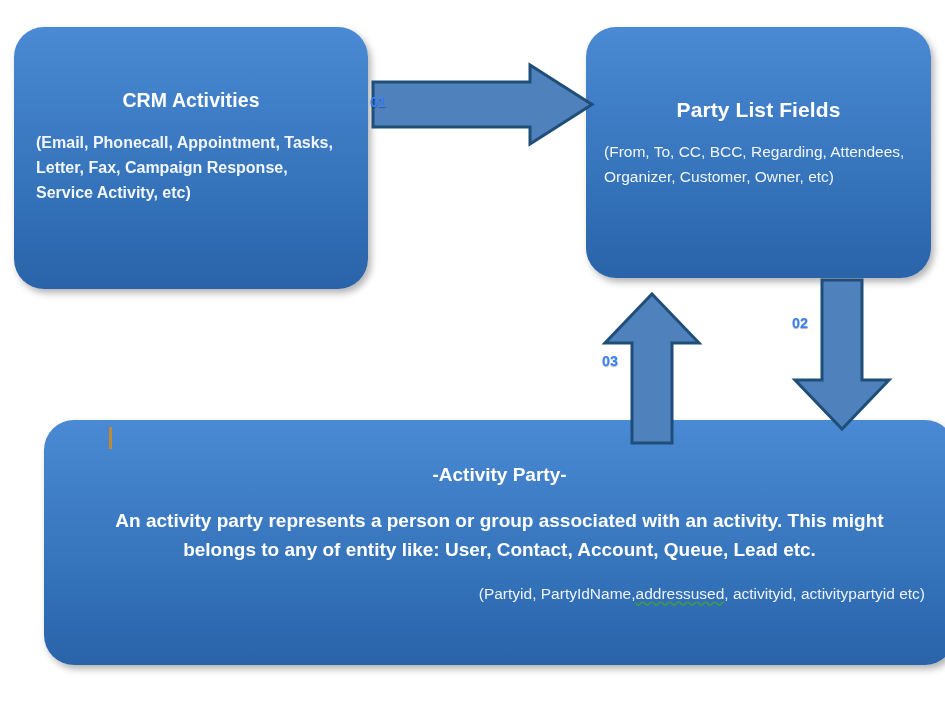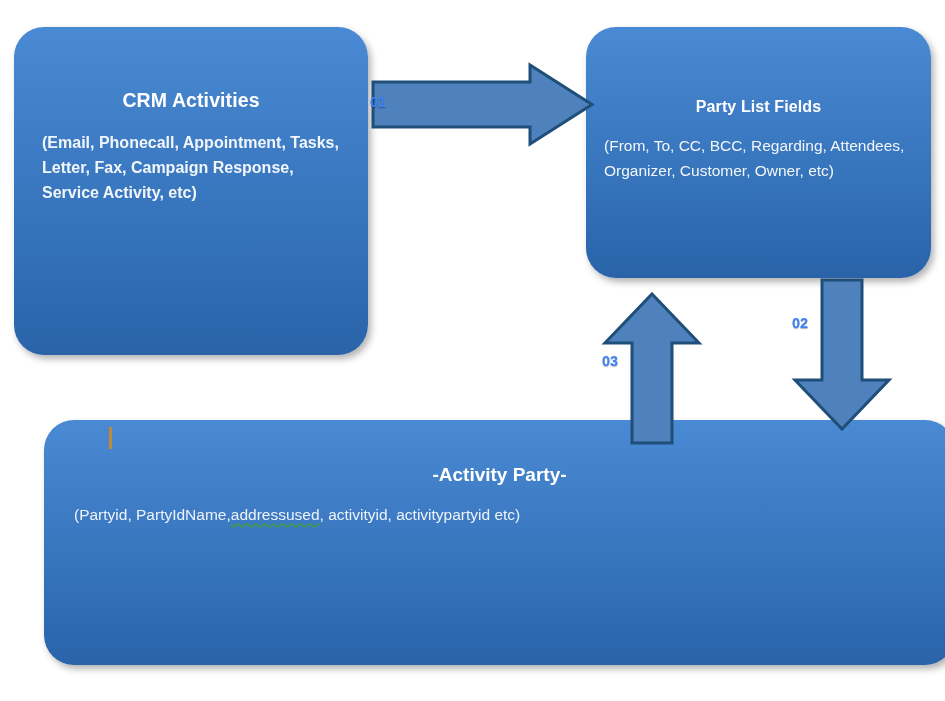--- a/index.html
+++ b/index.html
@@ -29,22 +29,22 @@
     box-shadow: 3px 4px 7px rgba(0,0,0,0.30);
     color: #ffffff;
     box-sizing: border-box;
     overflow: hidden;
   }
 
   #box-crm {
     left: 14px;
     top: 27px;
     width: 354px;
-    height: 328px;
-    padding: 0 28px;
+    height: 262px;
+    padding: 0 22px;
   }
   #box-party-fields {
     left: 586px;
     top: 27px;
     width: 345px;
     height: 251px;
     padding: 0 18px;
   }
   #box-activity-party {
     left: 44px;
@@ -72,21 +72,21 @@
   #box-crm .box-body {
     font-size: 16px;
     line-height: 1.55;
     text-align: left;
     margin-top: 19px;
     font-weight: bold;
   }
 
   
   #box-party-fields .box-title {
-    font-size: 16px;
+    font-size: 21px;
     margin-top: 71px;
   }
   #box-party-fields .box-body {
     font-size: 15.5px;
     line-height: 1.6;
     margin-top: 18px;
   }
 
   
   #box-activity-party .ap-title {
@@ -98,21 +98,21 @@
   #box-activity-party .ap-desc {
     font-size: 19px;
     font-weight: bold;
     text-align: center;
     line-height: 1.55;
     margin-top: 20px;
     padding: 0 8px;
   }
   #box-activity-party .ap-fields {
     font-size: 15.5px;
-    text-align: left;
+    text-align: right;
     margin-top: 20px;
     color: #eef3fa;
   }
   .misspelled {
     text-decoration: underline wavy #3f9b42;
     text-decoration-skip-ink: none;
     text-underline-offset: 2px;
   }
 
   
@@ -165,20 +165,21 @@
     <div class="box-body">(Email, Phonecall, Appointment, Tasks, Letter, Fax, Campaign Response, Service Activity, etc)</div>
   </div>
 
   <div class="box" id="box-party-fields">
     <div class="box-title">Party List Fields</div>
     <div class="box-body">(From, To, CC, BCC, Regarding, Attendees, Organizer, Customer, Owner, etc)</div>
   </div>
 
   <div class="box" id="box-activity-party">
     <div class="ap-title">-Activity Party-</div>
+    <div class="ap-desc">An activity party represents a person or group associated with an activity.  This might belongs to any of entity like: User, Contact, Account, Queue, Lead etc.</div>
     <div class="ap-fields">
       <span>(Partyid, PartyIdName,</span><span class="misspelled">addressused</span><span>, activityid, activitypartyid etc)</span>
     </div>
   </div>
 
   <div id="text-caret"></div>
 
   <div class="arrow" id="arrow-01">
     <svg width="225" height="85" viewBox="0 0 225 85">
       <polygon points="3,20 160,20 160,3 222,42.5 160,82 160,65 3,65" fill="#4f81bd" stroke="#1f4e79" stroke-width="3" stroke-linejoin="miter"></polygon>

